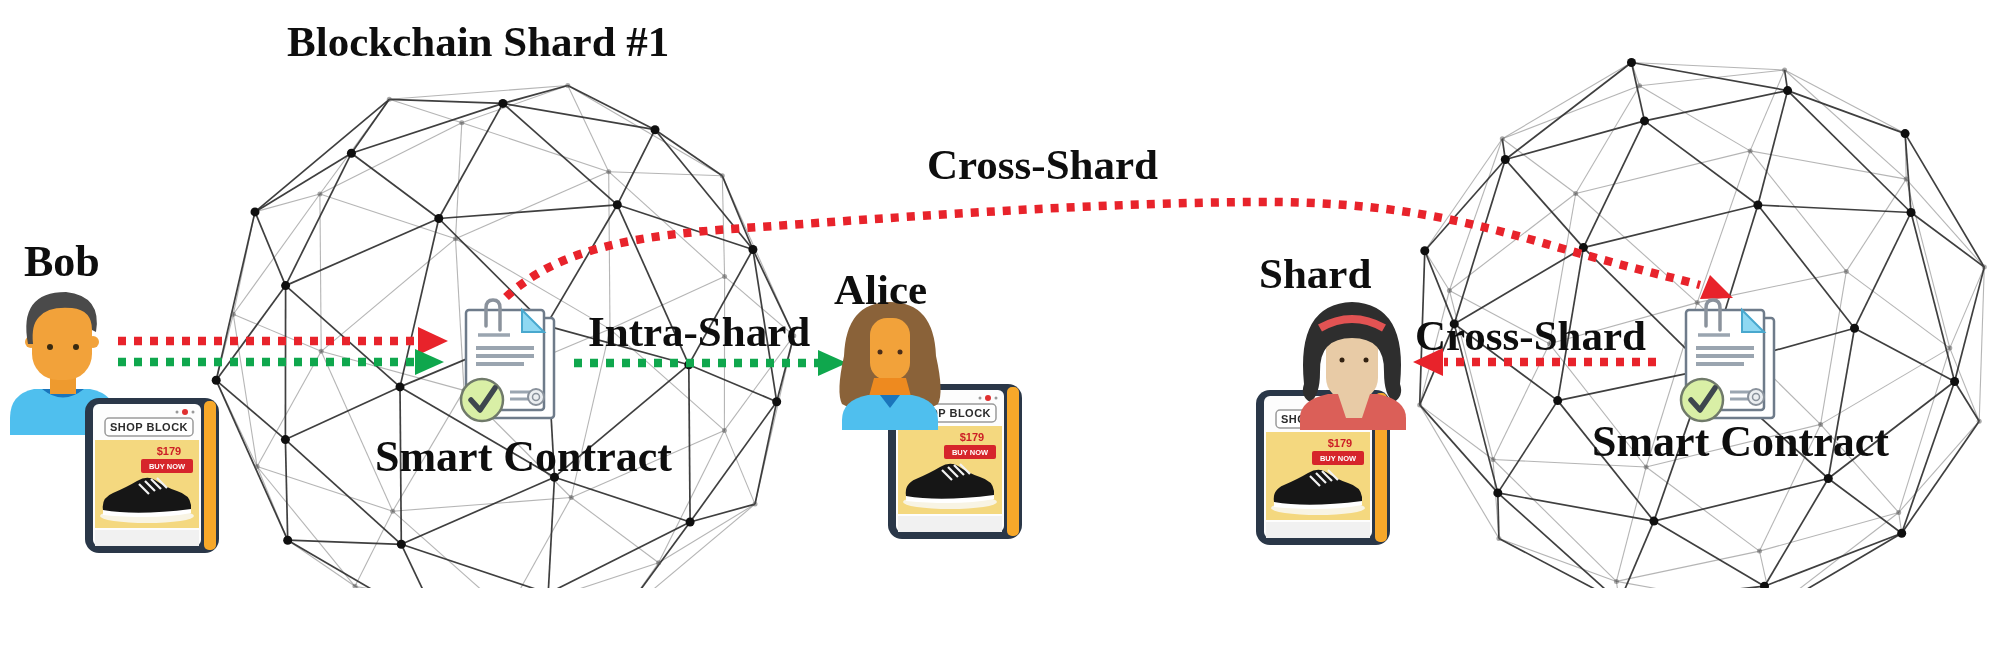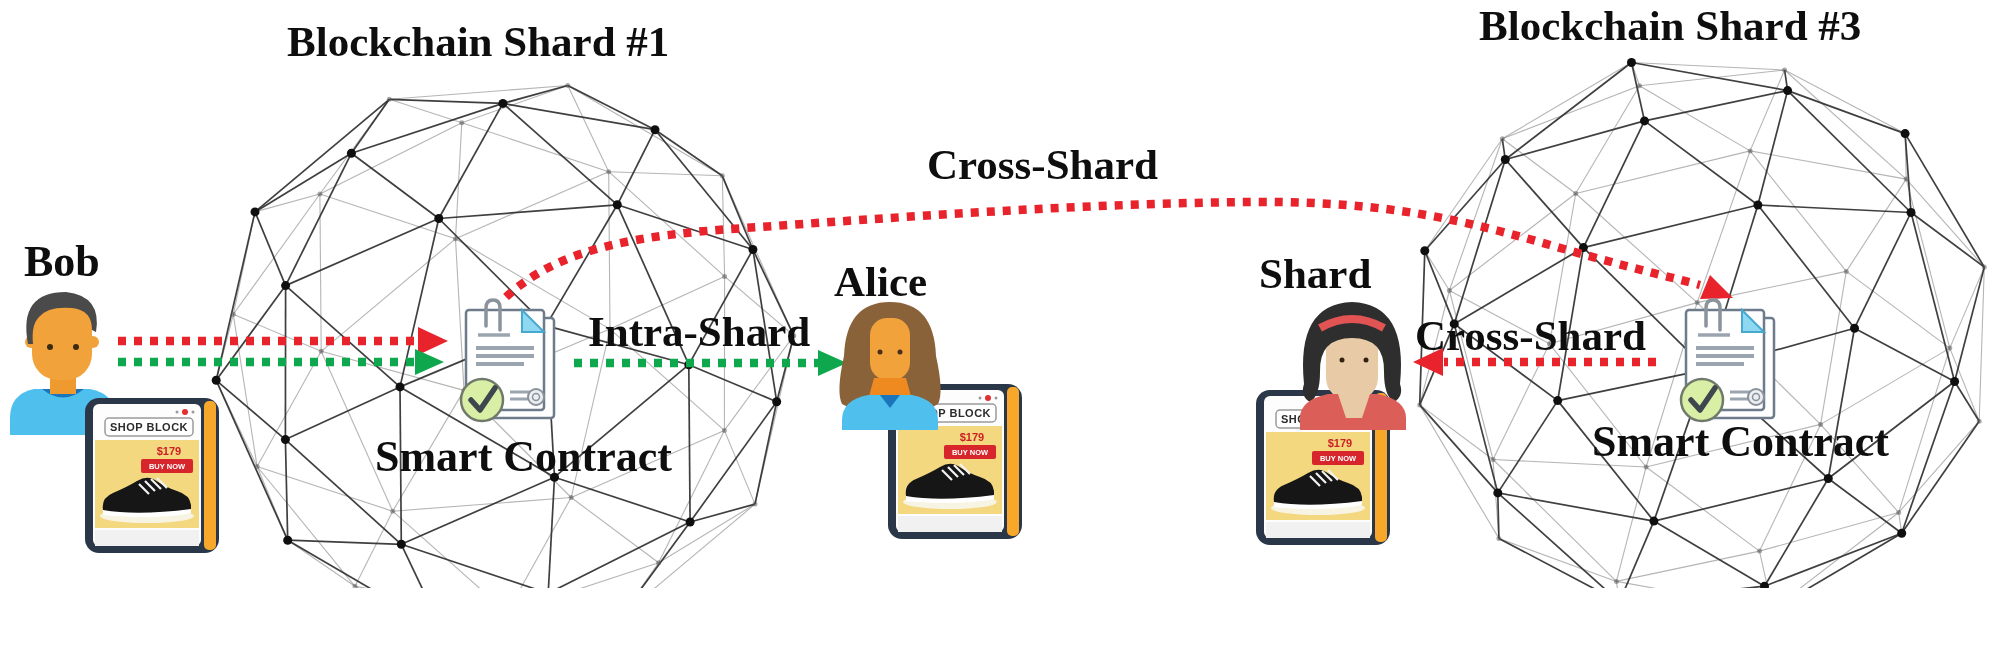--- a/index.html
+++ b/index.html
@@ -454,23 +454,22 @@
     <path d="M12,90 Q4,10 60,8 Q116,10 108,90 Q112,102 102,108 Q92,102 92,78 Q93,44 60,44 Q27,44 28,78 Q28,102 18,108 Q8,102 12,90 Z" fill="#2e2e2e"></path>
     <path d="M28,34 Q60,16 92,34" fill="none" stroke="#e25353" stroke-width="8"></path>
     <circle cx="50" cy="66" r="2.5" fill="#332211"></circle>
     <circle cx="74" cy="66" r="2.5" fill="#332211"></circle>
     <path d="M8,136 L8,124 Q8,106 36,100 L86,100 Q114,106 114,124 L114,136 Z" fill="#db5f58"></path>
     <polygon points="46,100 78,100 70,124 54,124" fill="#e8cba6"></polygon>
   </g>
 </svg>
 
 <div class="lbl lbl-43" style="left:287px;top:20px;">Blockchain Shard #1</div>
-<div class="lbl lbl-43" style="left:1479px;top:4px;">Blockchain Shard #3</div>
 <div class="lbl lbl-44" style="left:16px;top:240px;">Bob</div>
-<div class="lbl lbl-43" style="left:834px;top:260px;">Alice</div>
+<div class="lbl lbl-43" style="left:834px;top:268px;">Alice</div>
 <div class="lbl lbl-43" style="left:1259px;top:252px;">Shard</div>
 <div class="lbl lbl-43" style="left:927px;top:143px;">Cross-Shard</div>
 <div class="lbl lbl-43" style="left:563px;top:310px;margin-left:25px;">Intra-Shard</div>
 <div class="lbl lbl-43" style="left:1415px;top:314px;">Cross-Shard</div>
 <div class="lbl lbl-44" style="left:367px;top:435px;">Smart Contract</div>
 <div class="lbl lbl-44" style="left:1584px;top:420px;">Smart Contract</div>
 
 </div>
 
 </body></html>

